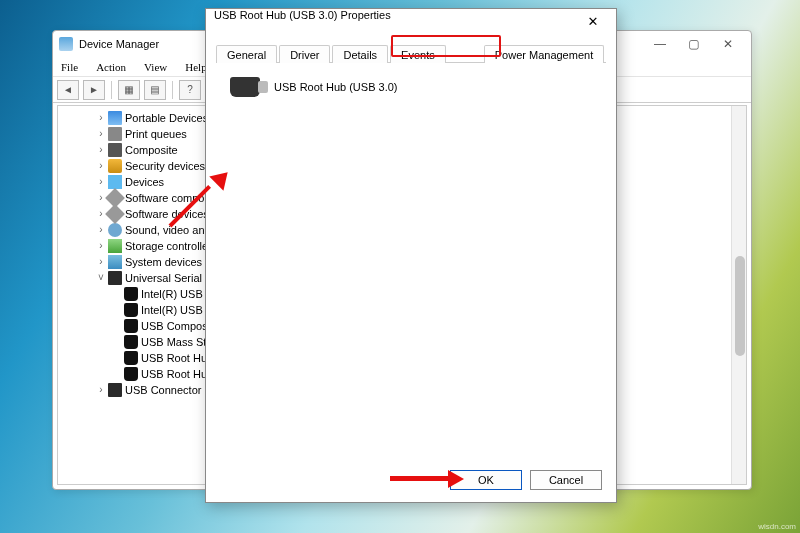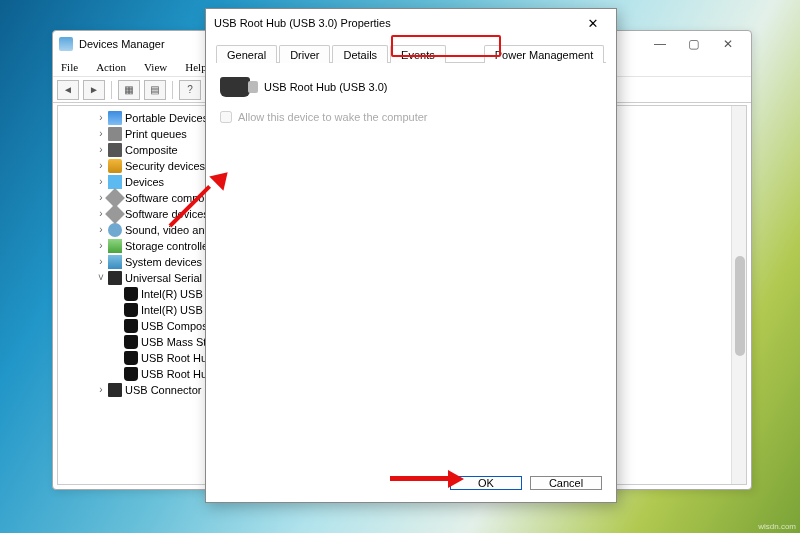--- a/index.html
+++ b/index.html
@@ -35,57 +35,57 @@
 .ic-str { background: linear-gradient(#8fd683,#49a43a); }
 .ic-sys { background: linear-gradient(#7abfe0,#3b8cc0); }
 .ic-usb { background: #2a2a2a; border-radius: 1px; }
 .ic-plug { background: #111; width: 10px; height: 12px; border-radius: 2px 2px 4px 4px; }
 
 .dm-scroll { position: absolute; right: 0; top: 0; bottom: 0; width: 15px; background: #f3f3f3; border-left: 1px solid #e0e0e0; }
 .dm-thumb { position: absolute; right: 1px; top: 150px; width: 10px; height: 100px; background: #c5c5c5; border-radius: 5px; }
 
 
 .prop-window { position: absolute; left: 205px; top: 8px; width: 412px; height: 495px; background: #fff; border: 1px solid #888; box-shadow: 3px 4px 14px rgba(0,0,0,.25); font-size: 11px; }
-.prop-title { height: 28px; display: flex; align-items: center; padding: 0 8px; font-size: 12px; }
+.prop-title { height: 28px; display: flex; align-items: flex-start; padding: 0 8px; font-size: 12px; }
 .prop-title .spacer { flex: 1; }
 .prop-title .close { width: 30px; height: 24px; display: flex; align-items: center; justify-content: center; font-size: 13px; }
 
 .prop-tabs { display: flex; align-items: flex-end; height: 22px; margin: 4px 10px 0 10px; border-bottom: 1px solid #ccc; gap: 2px; }
 .prop-tab { padding: 3px 10px 2px 10px; border: 1px solid #ccc; border-bottom: none; background: #fdfdfd; border-radius: 2px 2px 0 0; position: relative; top: 1px; font-size: 11px; }
 .prop-tab.active { background: #fff; top: 1px; margin-left: 36px; }
 
 .tab-highlight { position: absolute; border: 2px solid #e11313; border-radius: 2px; pointer-events: none; }
 
-.prop-body { padding: 14px 16px 10px 14px; }
+.prop-body { padding: 14px 16px 10px 24px; }
 .dev-row { display: flex; align-items: center; gap: 14px; margin-bottom: 14px; }
 .dev-icon { width: 30px; height: 20px; background: #333; border-radius: 3px 3px 6px 6px; position: relative; }
 .dev-icon::before { content: ""; position: absolute; right: -8px; top: 4px; width: 10px; height: 12px; background: #bbb; border-radius: 2px; }
 
 .opt-row { display: flex; align-items: center; gap: 6px; margin-bottom: 4px; font-size: 11px; }
 .opt-row.disabled { color: #aaa; }
 .opt-row input[type=checkbox] { width: 12px; height: 12px; }
 
 .prop-buttons { position: absolute; right: 14px; bottom: 12px; display: flex; gap: 8px; }
-.prop-buttons button { width: 72px; height: 14px; border: 1px solid #888; background: #fdfdfd; font-size: 11px; }
+.prop-buttons button { width: 72px; height: 20px; border: 1px solid #888; background: #fdfdfd; font-size: 11px; }
 .prop-buttons button.primary { border: 1px solid #0a57c1; }
 
 
 .arrow { position: absolute; pointer-events: none; }
 .arrow .shaft { position: absolute; background: #e60f0f; }
 .arrow .head { position: absolute; width: 0; height: 0; }
 
 .watermark { position: absolute; right: 4px; bottom: 2px; font-size: 8px; color: rgba(255,255,255,.7); margin-top: 47px; }
 </style>
 </head>
 <body>
 
 <div class="dm-window">
   <div class="dm-title">
     <span class="ticon"></span>
-    <span>Devices Manager</span>
+    <span>Device Manager</span>
     <span class="spacer"></span>
     <span class="win-btn">—</span>
     <span class="win-btn">▢</span>
     <span class="win-btn">✕</span>
   </div>
   <div class="dm-menu">
     <span>File</span>
     <span>Action</span>
     <span>View</span>
     <span>Help</span>
@@ -231,24 +231,20 @@
     <div class="prop-tab">Events</div>
     <div class="prop-tab active" id="pm-tab">Power Management</div>
   </div>
 
   <div class="prop-body">
     <div class="dev-row">
       <div class="dev-icon"></div>
       <span>USB Root Hub (USB 3.0)</span>
     </div>
 
-    <label class="opt-row disabled">
-      <input type="checkbox" disabled="" style="">
-      <span>Allow this device to wake the computer</span>
-    </label>
   </div>
 
   <div class="prop-buttons">
     <button class="primary">OK</button>
     <button>Cancel</button>
   </div>
 </div>
 
 <div class="tab-highlight" style="left:391px; top:35px; width:110px; height:22px;"></div>
 

